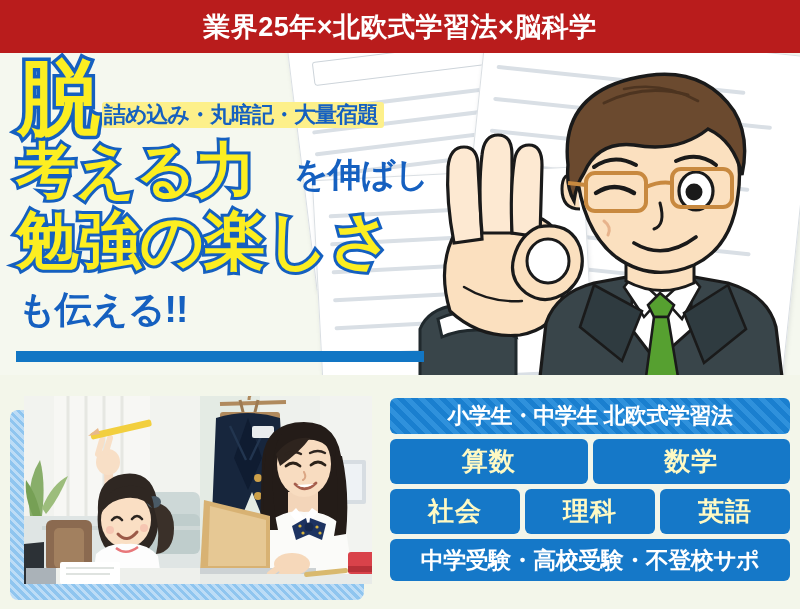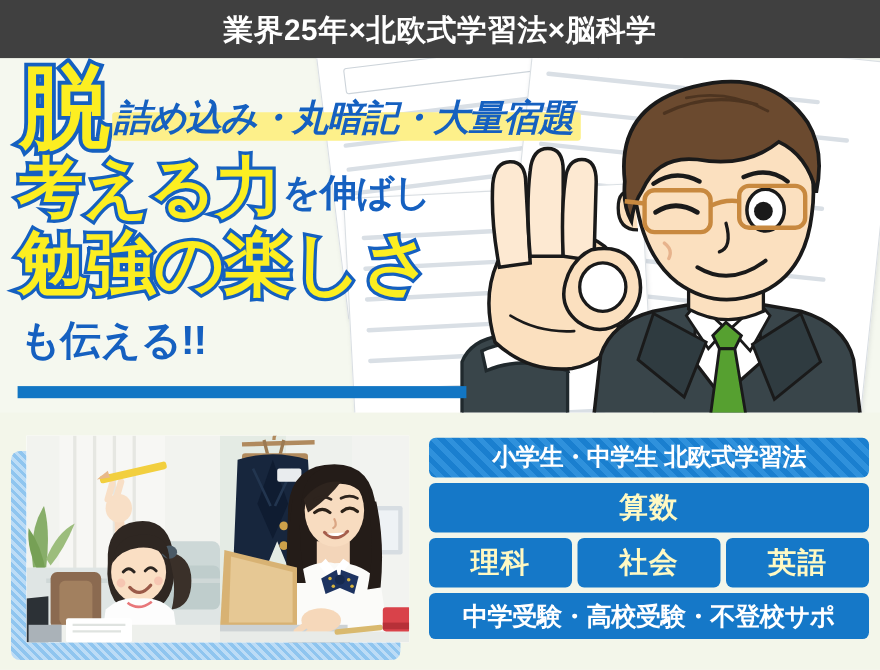--- a/index.html
+++ b/index.html
@@ -16,21 +16,21 @@
     height: 609px;
     overflow: hidden;
     background: #f3f6ea;
   }
 
   
   #top-strip {
     position: absolute;
     left: 0; top: 0;
     width: 800px; height: 53px;
-    background: #404040;
+    background: #b91c1c;
     display: flex;
     align-items: center;
     justify-content: center;
   }
   #top-strip-text {
     color: #ffffff;
     font-size: 27px;
     font-weight: bold;
     letter-spacing: 0.5px;
     white-space: nowrap;
@@ -112,33 +112,33 @@
     left: -2px; right: -6px;
     bottom: 10px;
     height: 26px;
     background: #fdf08a;
     border-radius: 3px;
     z-index: 0;
   }
   #line1-sub {
     position: relative;
     z-index: 1;
-    font-size: 33px;
+    font-size: 22px;
     font-weight: bold;
     color: #1560c0;
     letter-spacing: -1px;
     white-space: nowrap;
-    font-style: italic;
   }
   #line2 {
     position: absolute;
     left: 16px; top: 88px;
     display: flex;
     align-items: flex-end;
     white-space: nowrap;
+    gap: 37px;
   }
   #line2-big {
     font-size: 60px;
     font-weight: bold;
     line-height: 1;
     color: #fcee21;
     -webkit-text-stroke: 6px #1560c0;
     paint-order: stroke fill;
     letter-spacing: -1px;
   }
@@ -577,25 +577,26 @@
   </div>
 
   <div id="subjects">
 
     <div id="subjects-header">
       <span id="subjects-header-text">小学生・中学生 北欧式学習法</span>
     </div>
 
     <div class="subject-row">
       <div class="subject-cell">算数</div>
+      <div class="subject-cell">数学</div>
     </div>
 
     <div class="subject-row">
+      <div class="subject-cell">社会</div>
       <div class="subject-cell">理科</div>
-      <div class="subject-cell">社会</div>
       <div class="subject-cell">英語</div>
     </div>
 
     <div id="subjects-footer">
       <span id="subjects-footer-text">中学受験・高校受験・不登校サポ</span>
     </div>
   </div>
 
 </div>
 

